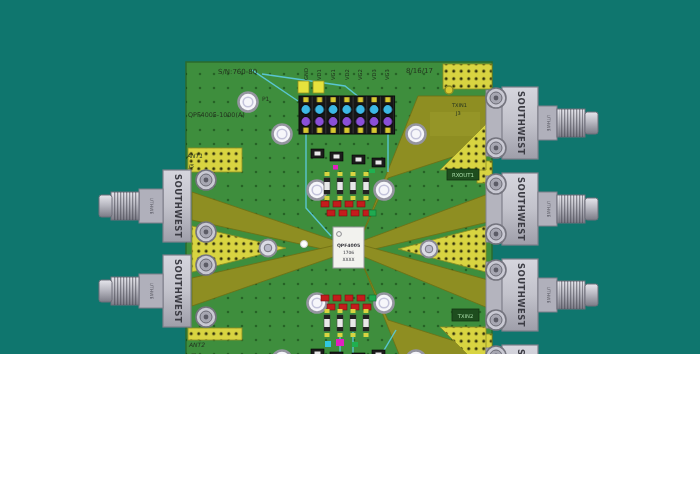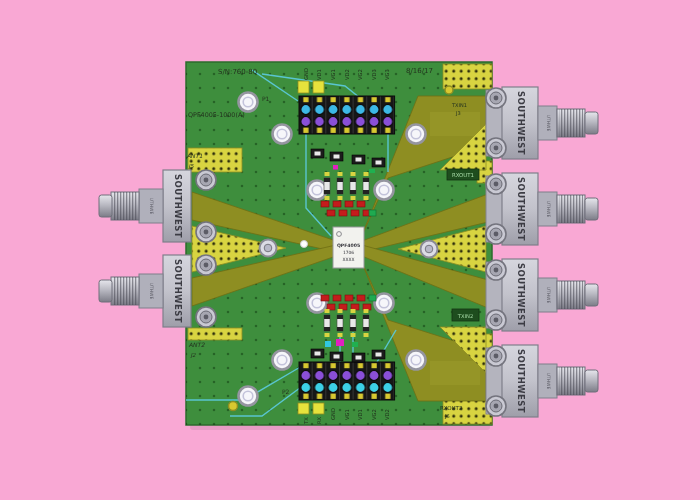--- a/index.html
+++ b/index.html
@@ -1,16 +1,16 @@
 <!DOCTYPE html>
 <html><head>
 <meta charset="utf-8">
 <style>
   html,body{margin:0;padding:0;background:#ffffff;}
-  .stage{position:relative;width:700px;height:500px;background:#f9a8d4;overflow:hidden;
+  .stage{position:relative;width:700px;height:354px;background:#0f766e;overflow:hidden;
          font-family:"DejaVu Sans",sans-serif;}
   svg text{font-family:"DejaVu Sans",sans-serif;}
   .silk{fill:#24331f;}
 </style>
 </head>
 <body>
 
 <div class="stage">
 <svg width="700" height="500" viewBox="0 0 700 500">
   <defs>

